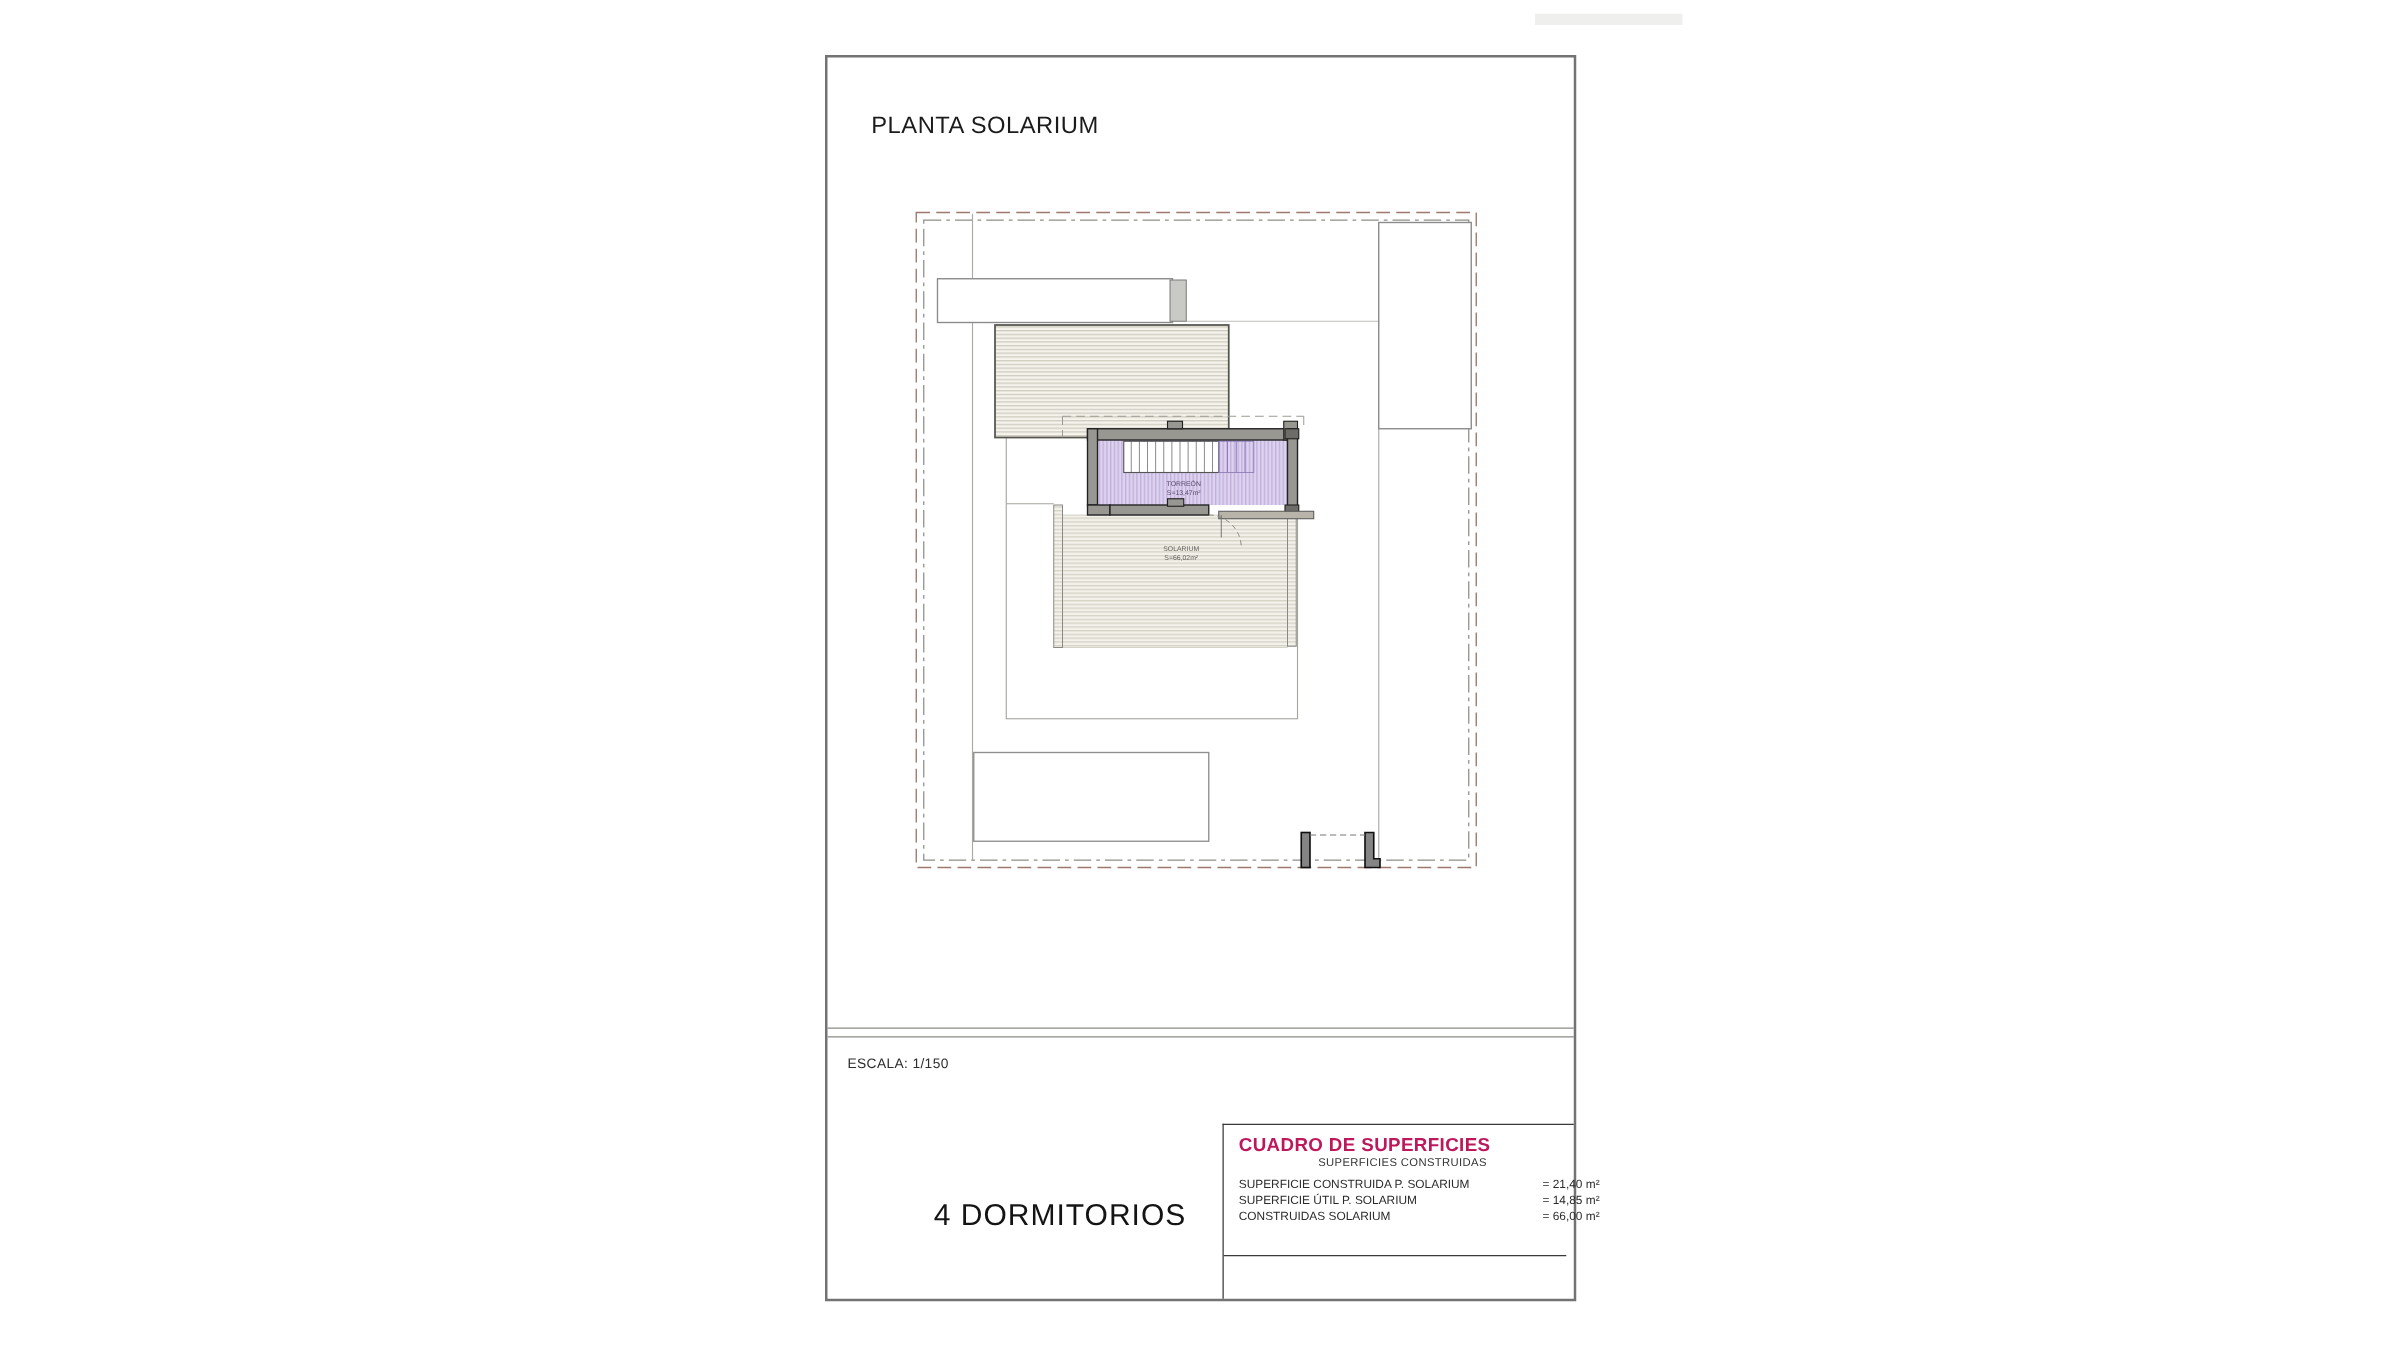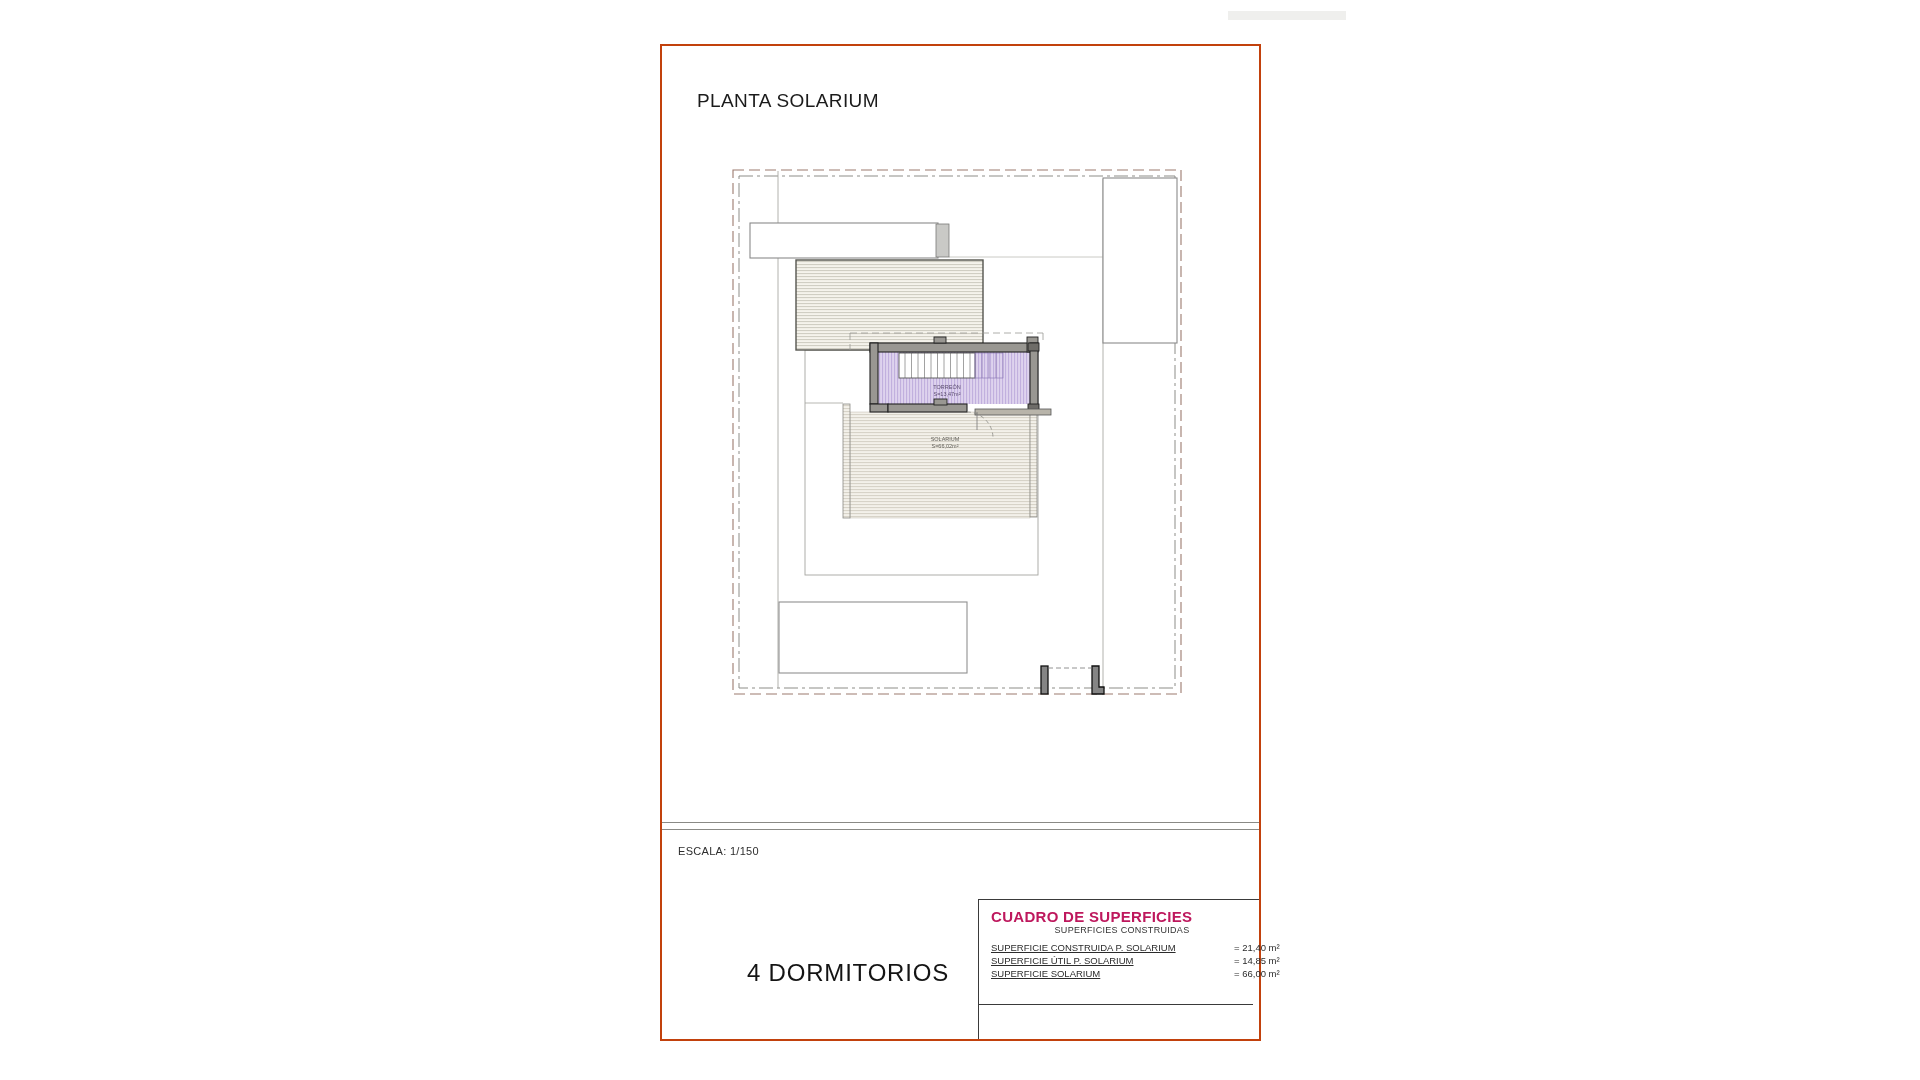--- a/index.html
+++ b/index.html
@@ -1,36 +1,36 @@
 <!DOCTYPE html>
 <html><head>
 <meta charset="utf-8">
 <style>
   html,body{margin:0;padding:0;background:#ffffff;}
   .canvas{position:relative;width:1920px;height:1080px;background:#ffffff;overflow:hidden;
           font-family:"Liberation Sans", sans-serif;}
   .artifact-bar{position:absolute;left:1228px;top:11px;width:118px;height:9px;background:#efefed;}
   .sheet{position:absolute;left:660px;top:44px;width:601px;height:997px;
-         border:2px solid #c2410c;box-sizing:border-box;background:#ffffff;}
+         border:2px solid #737373;box-sizing:border-box;background:#ffffff;}
   .sheet-title{position:absolute;left:35px;top:44px;font-size:19px;letter-spacing:.4px;color:#1b1b1b;white-space:nowrap;}
   .plan-svg{position:absolute;left:0;top:0;}
   .divider{position:absolute;left:0;top:776px;width:100%;height:8px;box-sizing:border-box;
            border-top:1px solid #8a8a86;border-bottom:1px solid #8a8a86;}
   .escala{position:absolute;left:16px;top:799px;font-size:11px;color:#2e2e2e;letter-spacing:.3px;}
   .bedrooms{position:absolute;left:50px;top:913px;font-size:24px;color:#141414;letter-spacing:.8px;white-space:nowrap;margin-left:35px;}
   .surface-table{position:absolute;left:316px;top:853px;right:0;bottom:0;box-sizing:border-box;
                  border-top:1.5px solid #3a3a3a;border-left:1.5px solid #3a3a3a;
                  padding:8px 6px 0 12px;color:#2b2b2b;}
   .st-title{font-size:15px;line-height:17px;letter-spacing:.3px;color:#be185d;white-space:nowrap;font-weight:bold;}
   .st-subtitle{font-size:9px;line-height:10px;letter-spacing:.3px;color:#333;white-space:nowrap;text-align:center;}
   .st-rows{margin-top:6px;}
   .st-row{font-size:9.5px;line-height:13px;white-space:nowrap;}
   .st-sep{border:0;border-top:1.2px solid #3a3a3a;margin:24px 0 4px -12px;width:calc(100% + 12px);}
   .st-totals .st-row{line-height:11px;}
-  .lbl{display:inline-block;width:199px;white-space:nowrap;text-decoration:underline;}
+  .lbl{display:inline-block;width:199px;white-space:nowrap;}
   .val{white-space:nowrap;margin-left:44px;}
 </style>
 </head>
 <body>
 
 <div class="canvas">
   <div class="artifact-bar"></div>
 
   <div class="sheet">
 
@@ -157,21 +157,21 @@
       <div class="st-subtitle">SUPERFICIES CONSTRUIDAS</div>
 
       <div class="st-rows">
         <div class="st-row">
           <span class="lbl">SUPERFICIE CONSTRUIDA P. SOLARIUM</span><span class="val">= 21,40 m²</span>
         </div>
         <div class="st-row">
           <span class="lbl">SUPERFICIE ÚTIL P. SOLARIUM</span><span class="val">= 14,85 m²</span>
         </div>
         <div class="st-row">
-          <span class="lbl">SUPERFICIE SOLARIUM</span><span class="val">= 66,00 m²</span>
+          <span class="lbl">CONSTRUIDAS SOLARIUM</span><span class="val">= 66,00 m²</span>
         </div>
       </div>
 
       <hr class="st-sep">
 
     </div>
 
   </div>
 </div>
 

